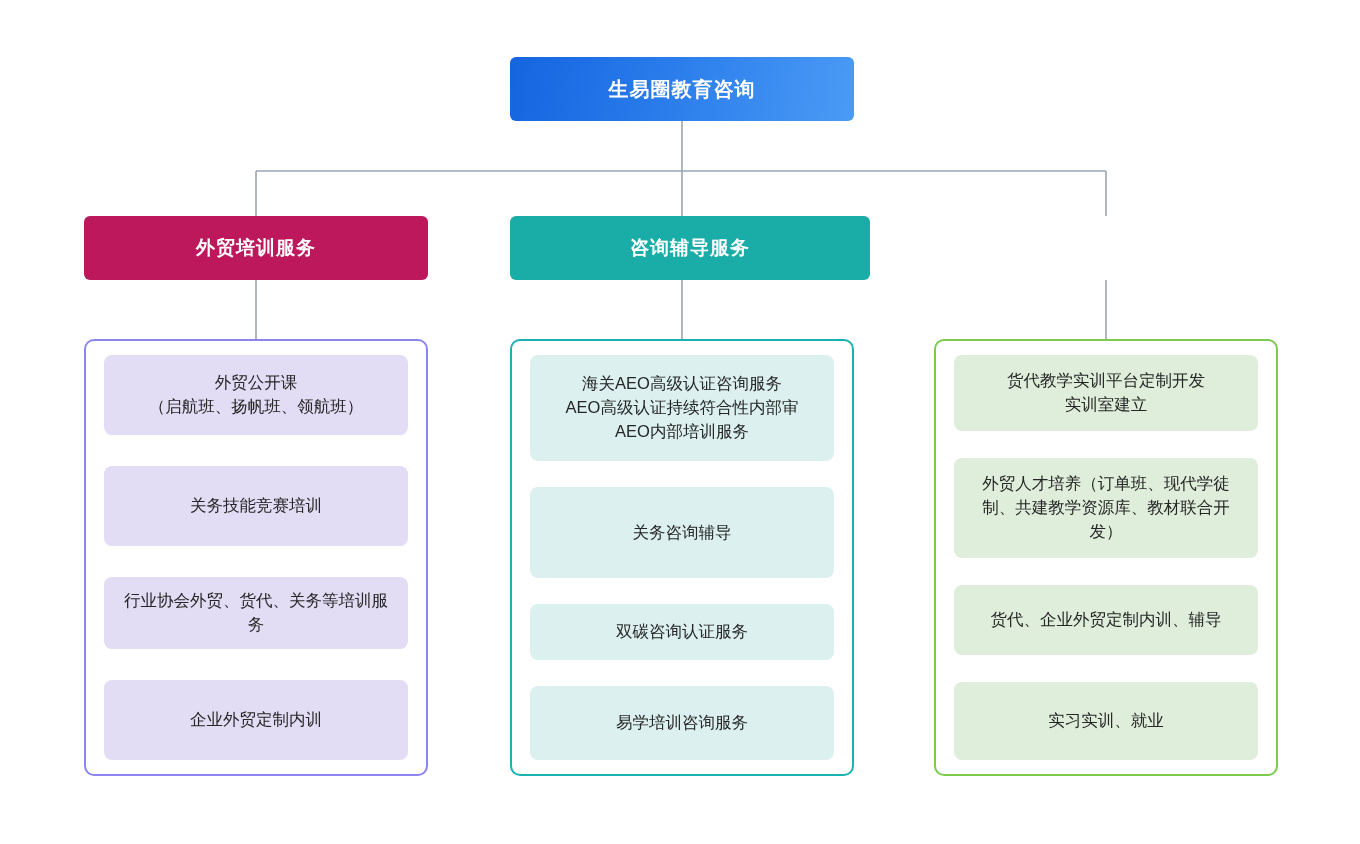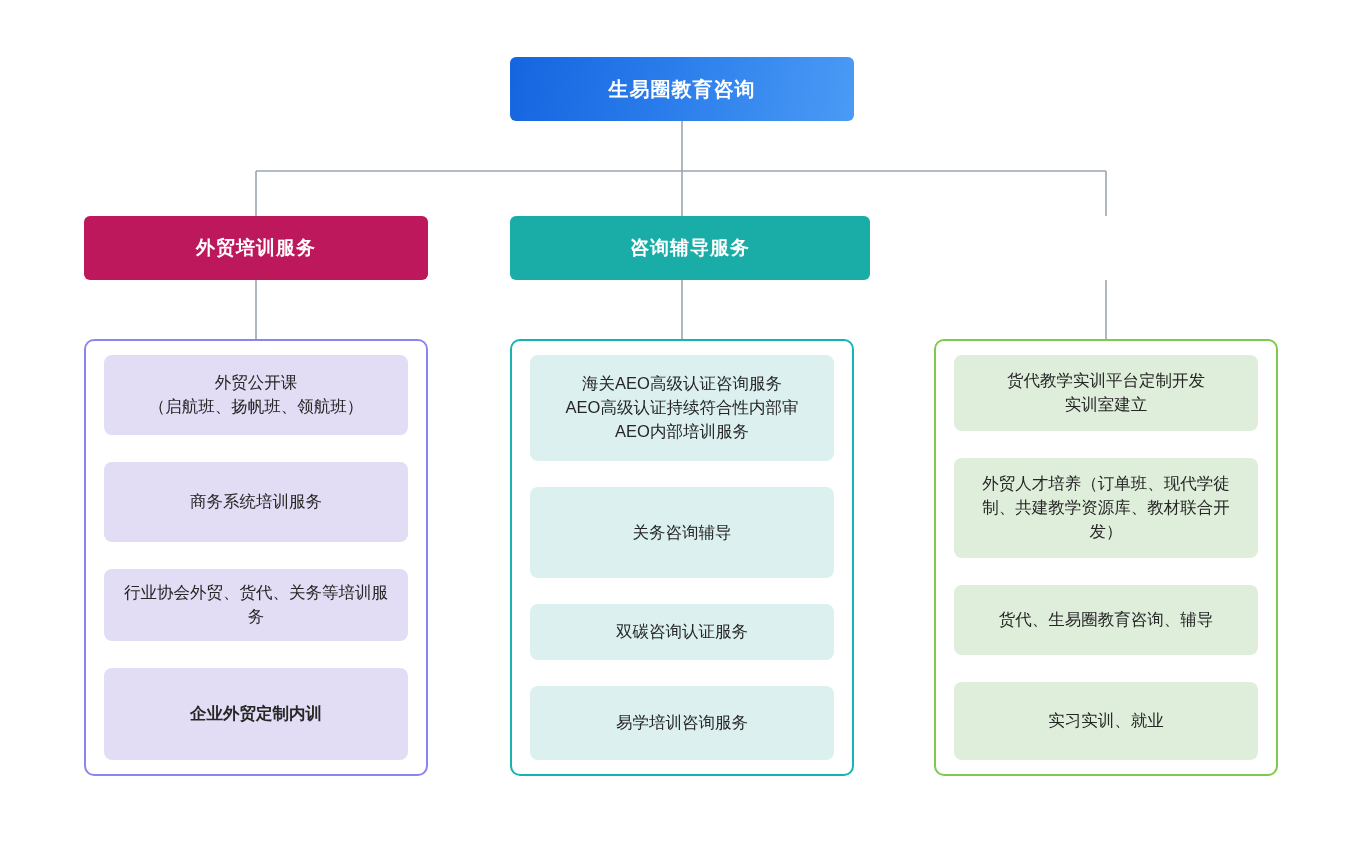--- a/index.html
+++ b/index.html
@@ -97,21 +97,21 @@
     white-space: pre-line;
   }
   .group-box.col-0 .leaf-card { background: #e2ddf5; }
   .group-box.col-1 .leaf-card { background: #dbf0ef; }
   .group-box.col-2 .leaf-card { background: #dfeedb; }
 
   
   .group-box.col-0 .leaf-card:nth-child(1) { height: 80px; }
   .group-box.col-0 .leaf-card:nth-child(2) { height: 80px; }
   .group-box.col-0 .leaf-card:nth-child(3) { height: 72px; }
-  .group-box.col-0 .leaf-card:nth-child(4) { height: 92px; font-weight: bold; }
+  .group-box.col-0 .leaf-card:nth-child(4) { height: 80px; }
 
   .group-box.col-1 .leaf-card:nth-child(1) { height: 106px; }
   .group-box.col-1 .leaf-card:nth-child(2) { height: 91px; }
   .group-box.col-1 .leaf-card:nth-child(3) { height: 56px; }
   .group-box.col-1 .leaf-card:nth-child(4) { height: 74px; }
 
   .group-box.col-2 .leaf-card:nth-child(1) { height: 76px; text-align: center; }
   .group-box.col-2 .leaf-card:nth-child(2) { height: 100px; }
   .group-box.col-2 .leaf-card:nth-child(3) { height: 70px; }
   .group-box.col-2 .leaf-card:nth-child(4) { height: 78px; }
@@ -143,35 +143,35 @@
   <div class="cat-header col-0">
     <span>外贸培训服务</span>
   </div>
   <div class="cat-header col-1">
     <span>咨询辅导服务</span>
   </div>
 
   <div class="group-box col-0">
     <div class="leaf-card">外贸公开课
 （启航班、扬帆班、领航班）</div>
-    <div class="leaf-card">商务系统培训服务</div>
+    <div class="leaf-card">关务技能竞赛培训</div>
     <div class="leaf-card">行业协会外贸、货代、关务等培训服务</div>
     <div class="leaf-card">企业外贸定制内训</div>
   </div>
 
   <div class="group-box col-1">
     <div class="leaf-card">海关AEO高级认证咨询服务
 AEO高级认证持续符合性内部审
 AEO内部培训服务</div>
     <div class="leaf-card">关务咨询辅导</div>
     <div class="leaf-card">双碳咨询认证服务</div>
     <div class="leaf-card">易学培训咨询服务</div>
   </div>
 
   <div class="group-box col-2">
     <div class="leaf-card">货代教学实训平台定制开发
 实训室建立</div>
     <div class="leaf-card">外贸人才培养（订单班、现代学徒制、共建教学资源库、教材联合开发）</div>
-    <div class="leaf-card">货代、生易圈教育咨询、辅导</div>
+    <div class="leaf-card">货代、企业外贸定制内训、辅导</div>
     <div class="leaf-card">实习实训、就业</div>
   </div>
 
 </div>
 
 </body></html>

